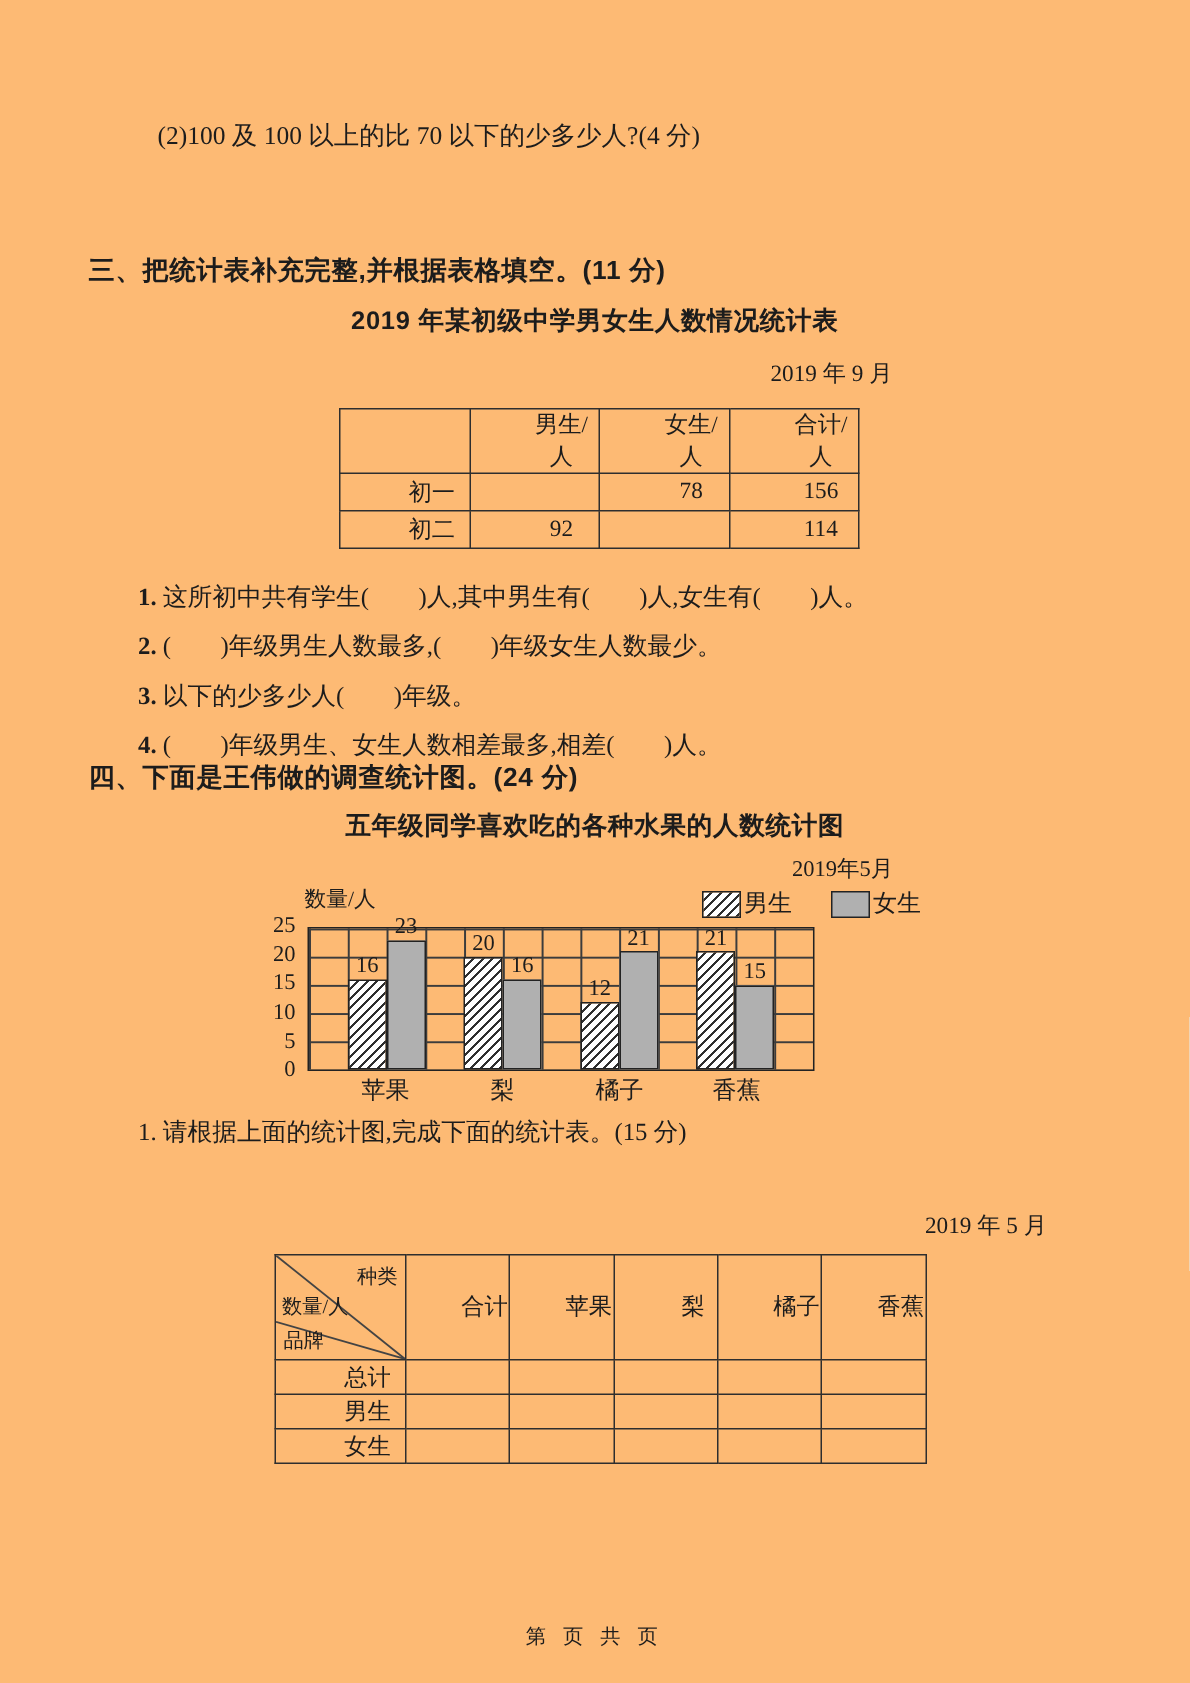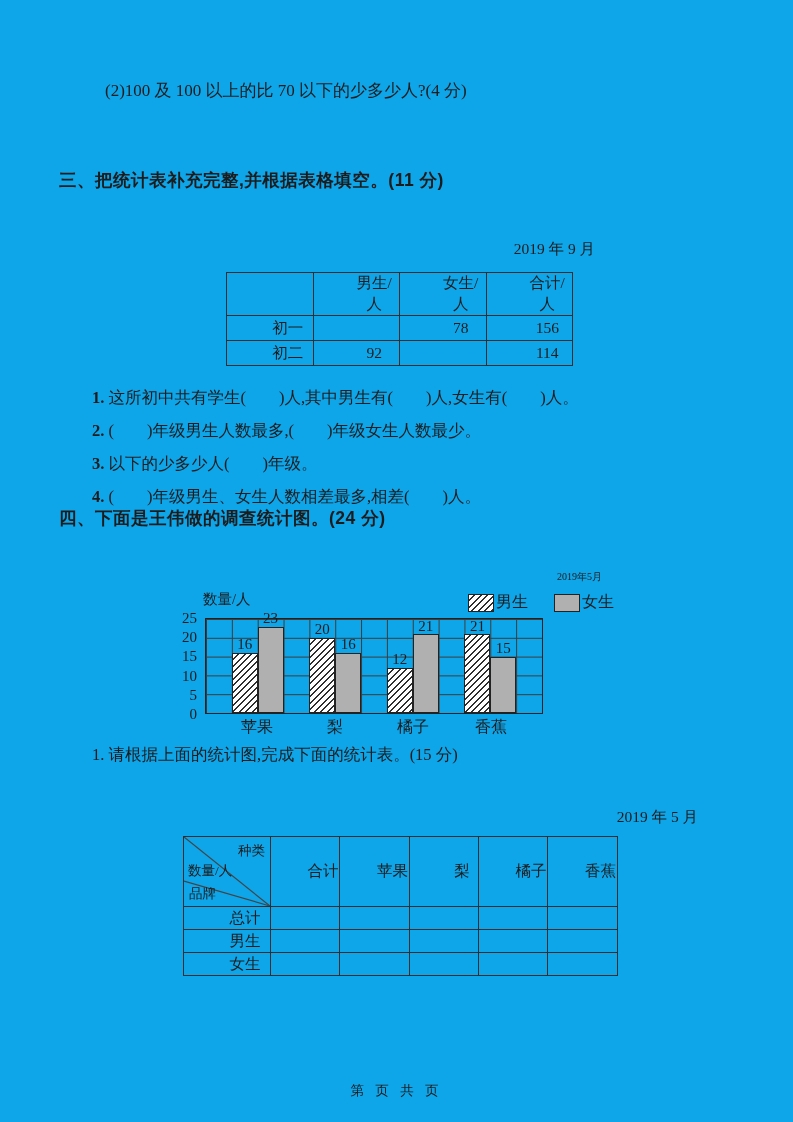--- a/index.html
+++ b/index.html
@@ -1,21 +1,21 @@
 <!DOCTYPE html>
 <html><head>
 <meta charset="utf-8">
 <style>
   * { margin: 0; padding: 0; box-sizing: border-box; }
   html, body { background: #e8e8e8; }
   .page {
     position: relative;
     width: 793px; height: 1122px;
     margin: 0 auto;
-    background: #0ea5e9;
+    background: #fdba74;
     color: #1c1c1c;
     font-family: "Liberation Serif", "DejaVu Serif", serif;
     overflow: hidden;
   }
   .hei { font-family: "Liberation Sans", "DejaVu Sans", sans-serif; font-weight: bold; }
   .abs { position: absolute; }
   .center { left: 0; right: 0; text-align: center; }
 
   
   #q2-line { left: 105px; top: 79px; font-size: 17px; }
@@ -34,21 +34,21 @@
   #table1 tr { height: 25px; }
   #table1 tr.hd { height: 26px; }
 
   #questions { left: 92px; top: 387px; width: 660px; }
   #questions .q { font-size: 16.5px; line-height: 21px; margin-bottom: 12px; white-space: pre-wrap; }
   #questions .qnum { font-weight: bold; }
 
   
   #sec4-heading { left: 59px; top: 506px; font-size: 17.5px; letter-spacing: 0.5px; }
   #chart-title { top: 539px; font-size: 17px; letter-spacing: 0.5px; }
-  #chart-date { left: 557px; top: 570px; font-size: 10px; }
+  #chart-date { left: 528px; top: 570px; font-size: 15px; }
 
   #legend { left: 468px; top: 592px; display: flex; gap: 26px; align-items: center; }
   .leg-item { display: flex; align-items: center; gap: 2px; }
   .swatch { width: 26px; height: 18px; border: 1.5px solid #222; }
   .swatch.hatch { background: repeating-linear-gradient(135deg, #ffffff 0 3.2px, #2f2f2f 3.2px 4.6px); }
   .swatch.solid { background: #b0b0b0; }
   .leg-label { font-size: 16px; }
 
   #ylabel { left: 203px; top: 590px; font-size: 14.5px; }
   #plot-wrap { left: 205px; top: 618px; width: 338px; height: 96px; }
@@ -94,20 +94,21 @@
   #footer { top: 1082px; font-size: 13.5px; letter-spacing: 4px; white-space: pre; }
 </style>
 </head>
 <body>
 
 <div class="page">
 
   <div class="abs" id="q2-line"><span>(2)</span><span>100 及 100 以上的比 70 以下的少多少人?(4 分)</span></div>
 
   <div class="abs hei" id="sec3-heading">三、把统计表补充完整,并根据表格填空。(11 分)</div>
+  <div class="abs center hei" id="t1-title">2019 年某初级中学男女生人数情况统计表</div>
   <div class="abs" id="t1-date">2019 年 9 月</div>
 
   <table class="grid abs" id="table1">
     <colgroup>
         <col style="width:25%">
         <col style="width:25%">
         <col style="width:25%">
         <col style="width:25%">
       </colgroup>
     <tbody>
@@ -133,20 +134,21 @@
   </table>
 
   <div class="abs" id="questions">
     <div class="q"><span class="qnum">1.</span><span> 这所初中共有学生(　　)人,其中男生有(　　)人,女生有(　　)人。</span></div>
     <div class="q"><span class="qnum">2.</span><span> (　　)年级男生人数最多,(　　)年级女生人数最少。</span></div>
     <div class="q"><span class="qnum">3.</span><span> 以下的少多少人(　　)年级。</span></div>
     <div class="q"><span class="qnum">4.</span><span> (　　)年级男生、女生人数相差最多,相差(　　)人。</span></div>
   </div>
 
   <div class="abs hei" id="sec4-heading">四、下面是王伟做的调查统计图。(24 分)</div>
+  <div class="abs center hei" id="chart-title">五年级同学喜欢吃的各种水果的人数统计图</div>
   <div class="abs" id="chart-date">2019年5月</div>
 
   <div class="abs" id="legend">
     <div class="leg-item">
       <span class="swatch hatch"></span>
       <span class="leg-label">男生</span>
     </div>
     <div class="leg-item">
       <span class="swatch solid"></span>
       <span class="leg-label">女生</span>

